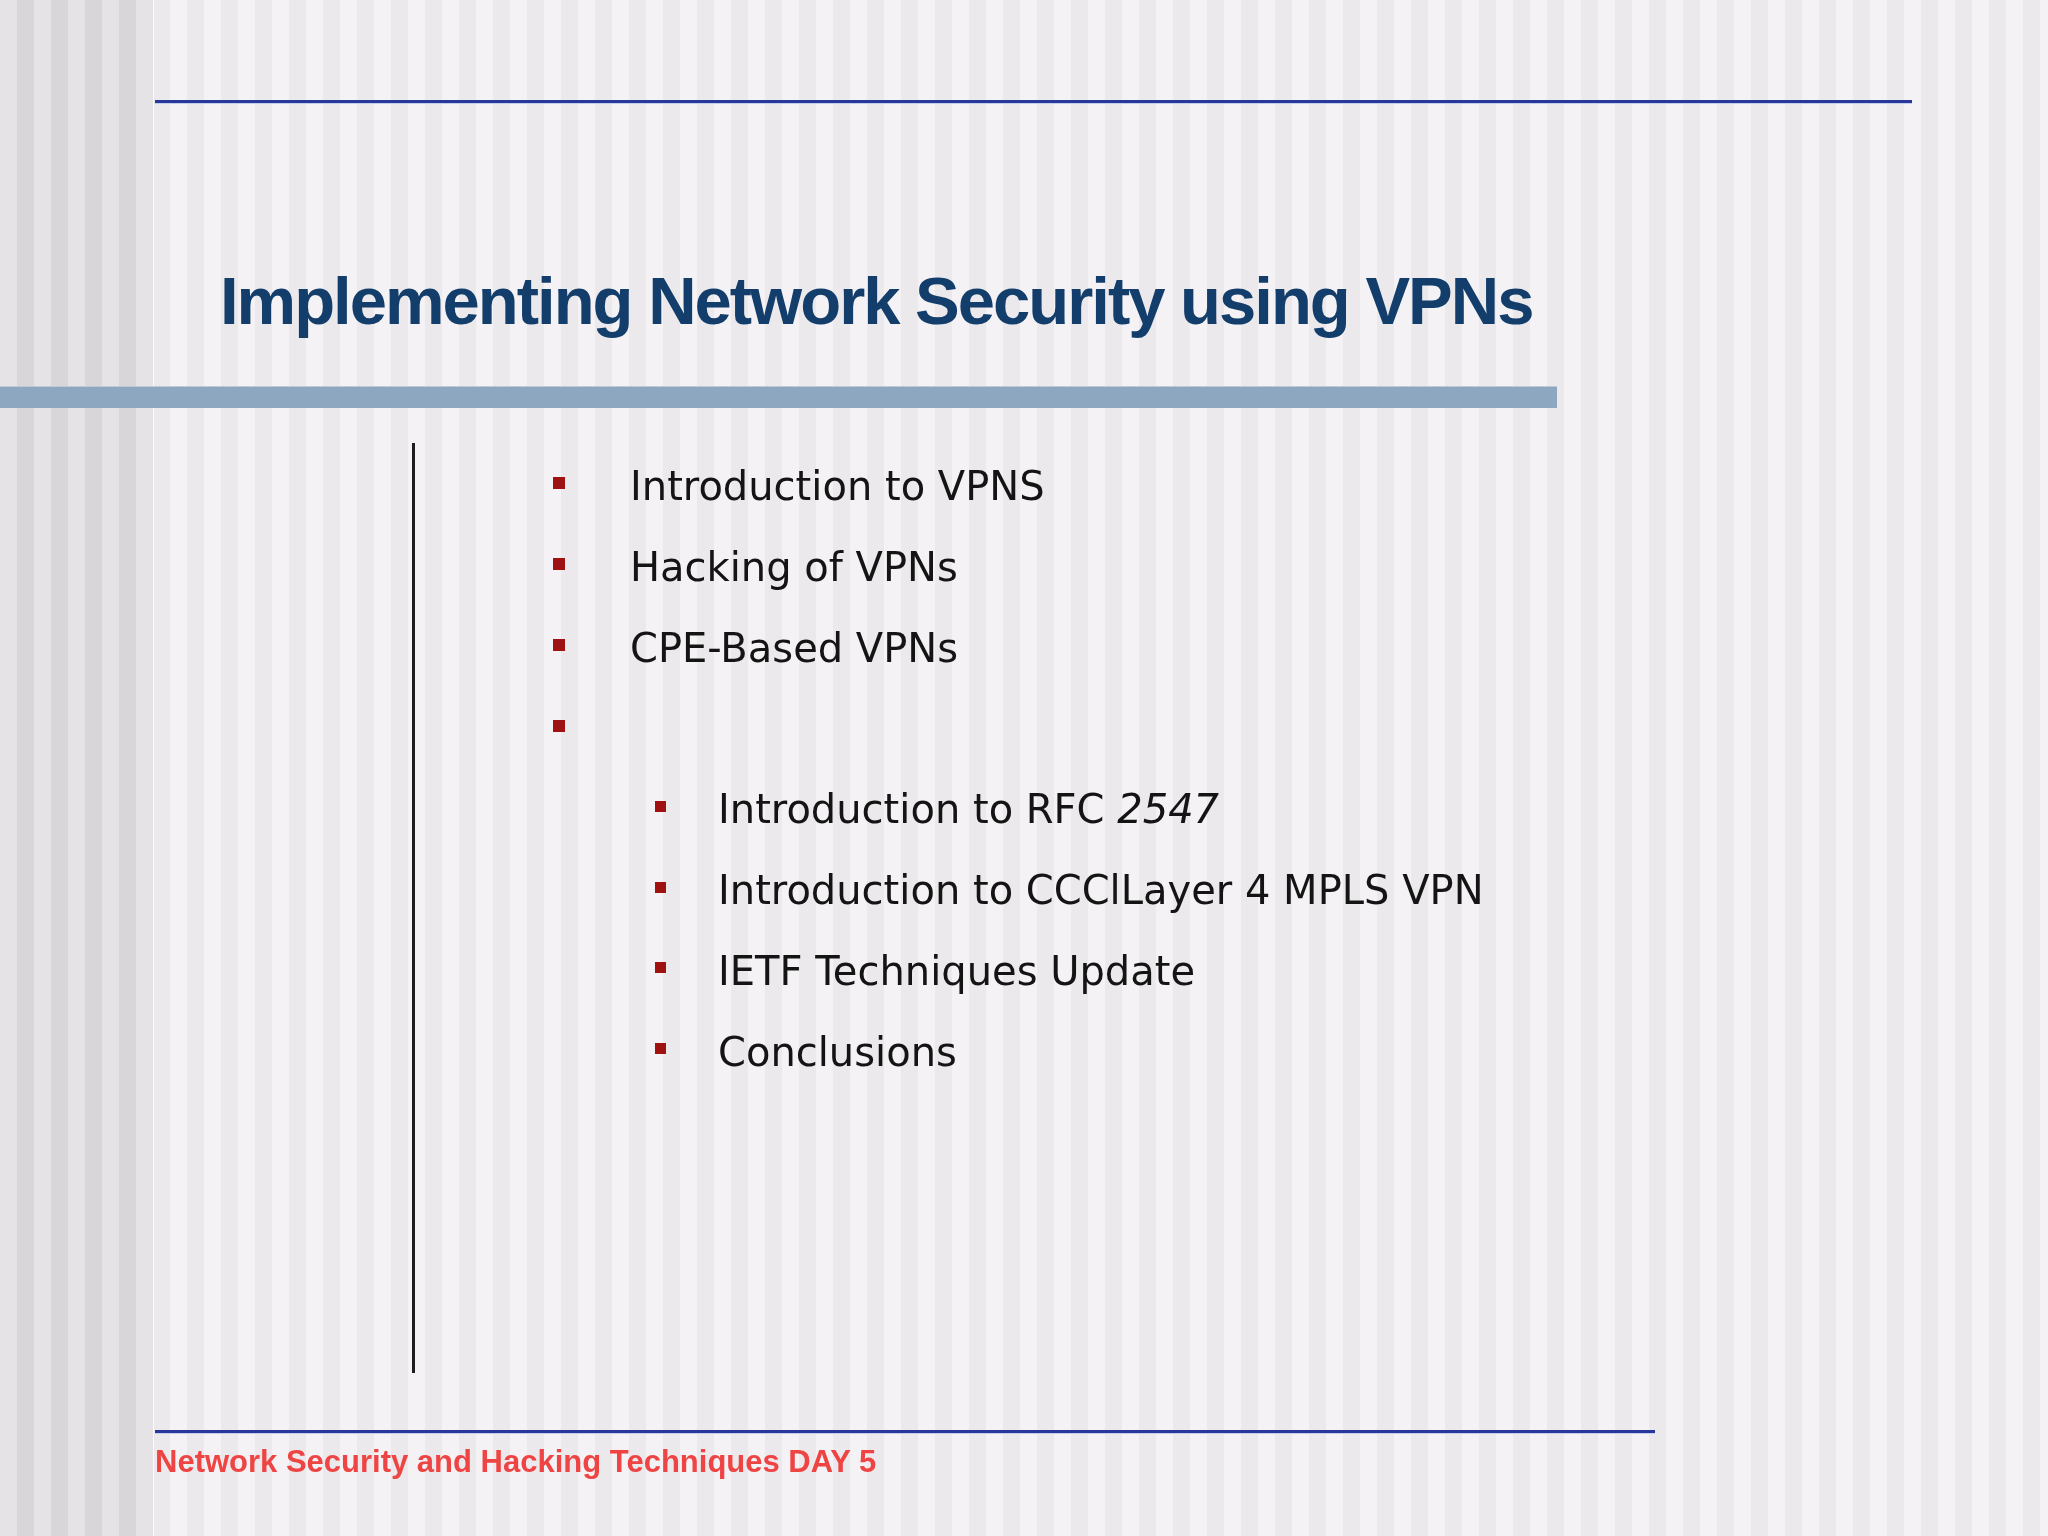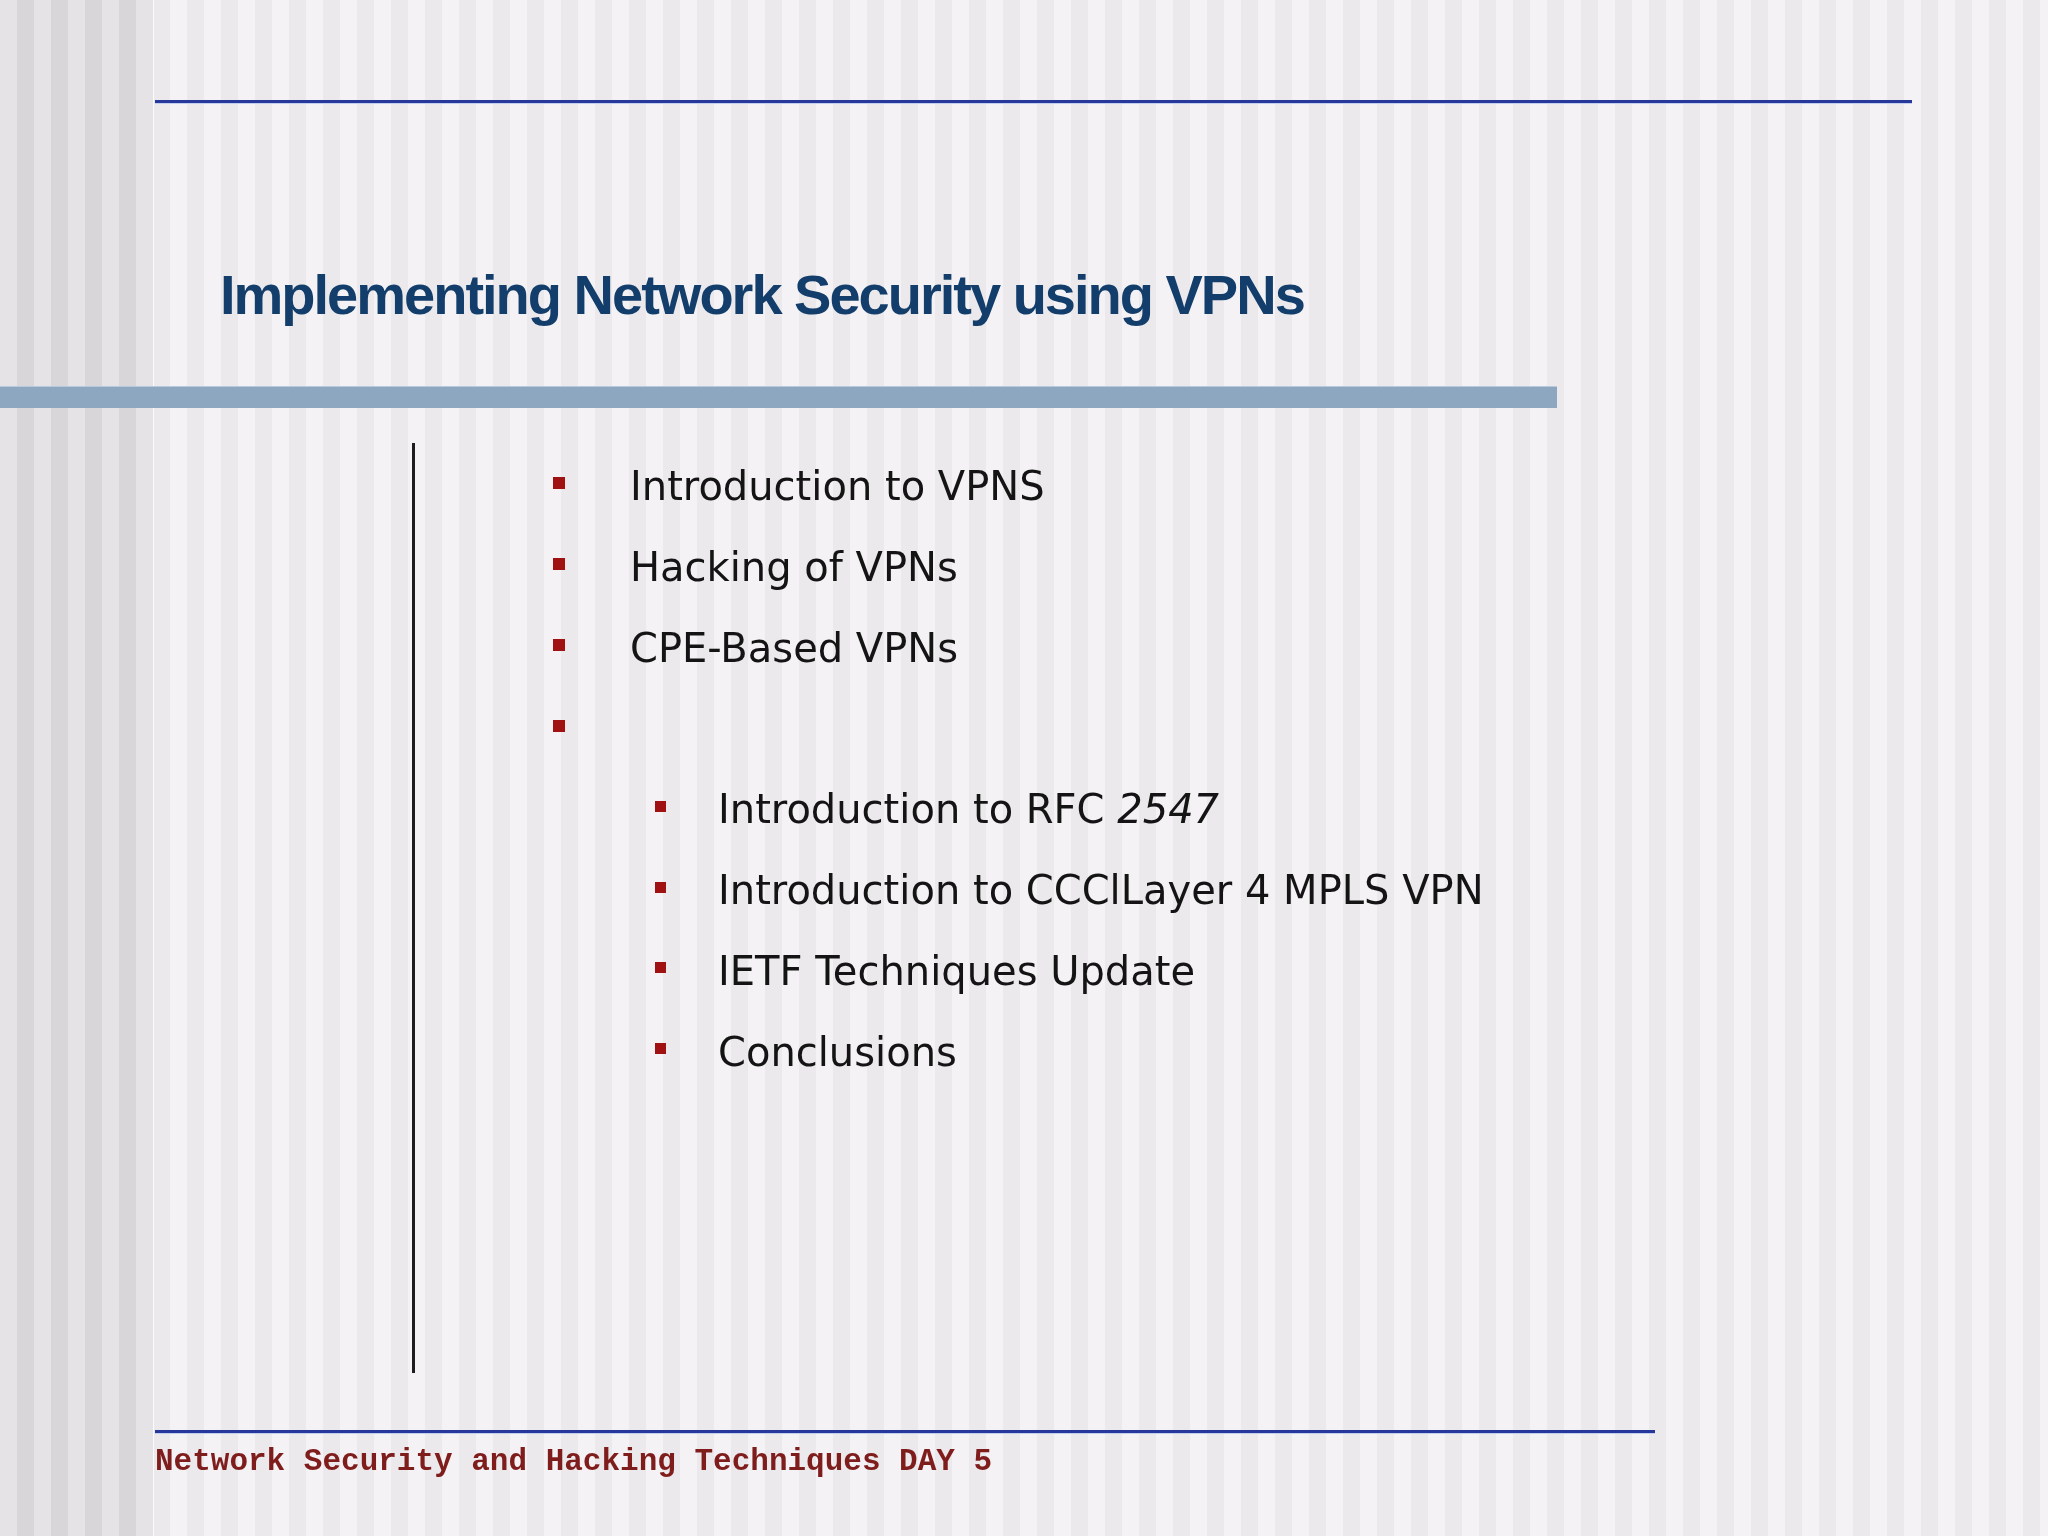--- a/index.html
+++ b/index.html
@@ -24,21 +24,21 @@
     position:absolute; left:155px; top:100px;
     width:1757px; height:3px;
     background:#27389a;
     border-bottom:1px solid #c2cdef;
   }
   .slide-title {
     position:absolute; left:220px; top:262px;
     width:1750px;
     font-family:"Liberation Sans", sans-serif;
     font-weight:bold;
-    font-size:56px;
+    font-size:67px;
     letter-spacing:-2px;
     color:#133e6b;
     white-space:nowrap;
   }
   .title-bar {
     position:absolute; left:0; top:386px;
     width:1557px; height:21px;
     background:#8ea7c0;
     border-top:1px solid #b9cadd;
   }
@@ -69,24 +69,24 @@
   .agenda li.lvl2 .sq { width:11px; height:11px; margin-left:655px; margin-right:52px; }
   .agenda li .txt { white-space:nowrap; }
   .footer-rule {
     position:absolute; left:155px; top:1430px;
     width:1500px; height:3px;
     background:#27389a;
     border-bottom:1px solid #c2cdef;
   }
   .footer-text {
     position:absolute; left:155px; top:1444px;
-    font-family:Liberation Mono, monospace;
+    font-family:Liberation Sans, sans-serif;
     font-weight:bold;
     font-size:31px;
-    color:#7f1d1d;
+    color:#ef4444;
     white-space:nowrap;
   }
 </style>
 </head>
 <body>
 
 <div class="left-rail"></div>
 
 <div class="top-rule"></div>
 

